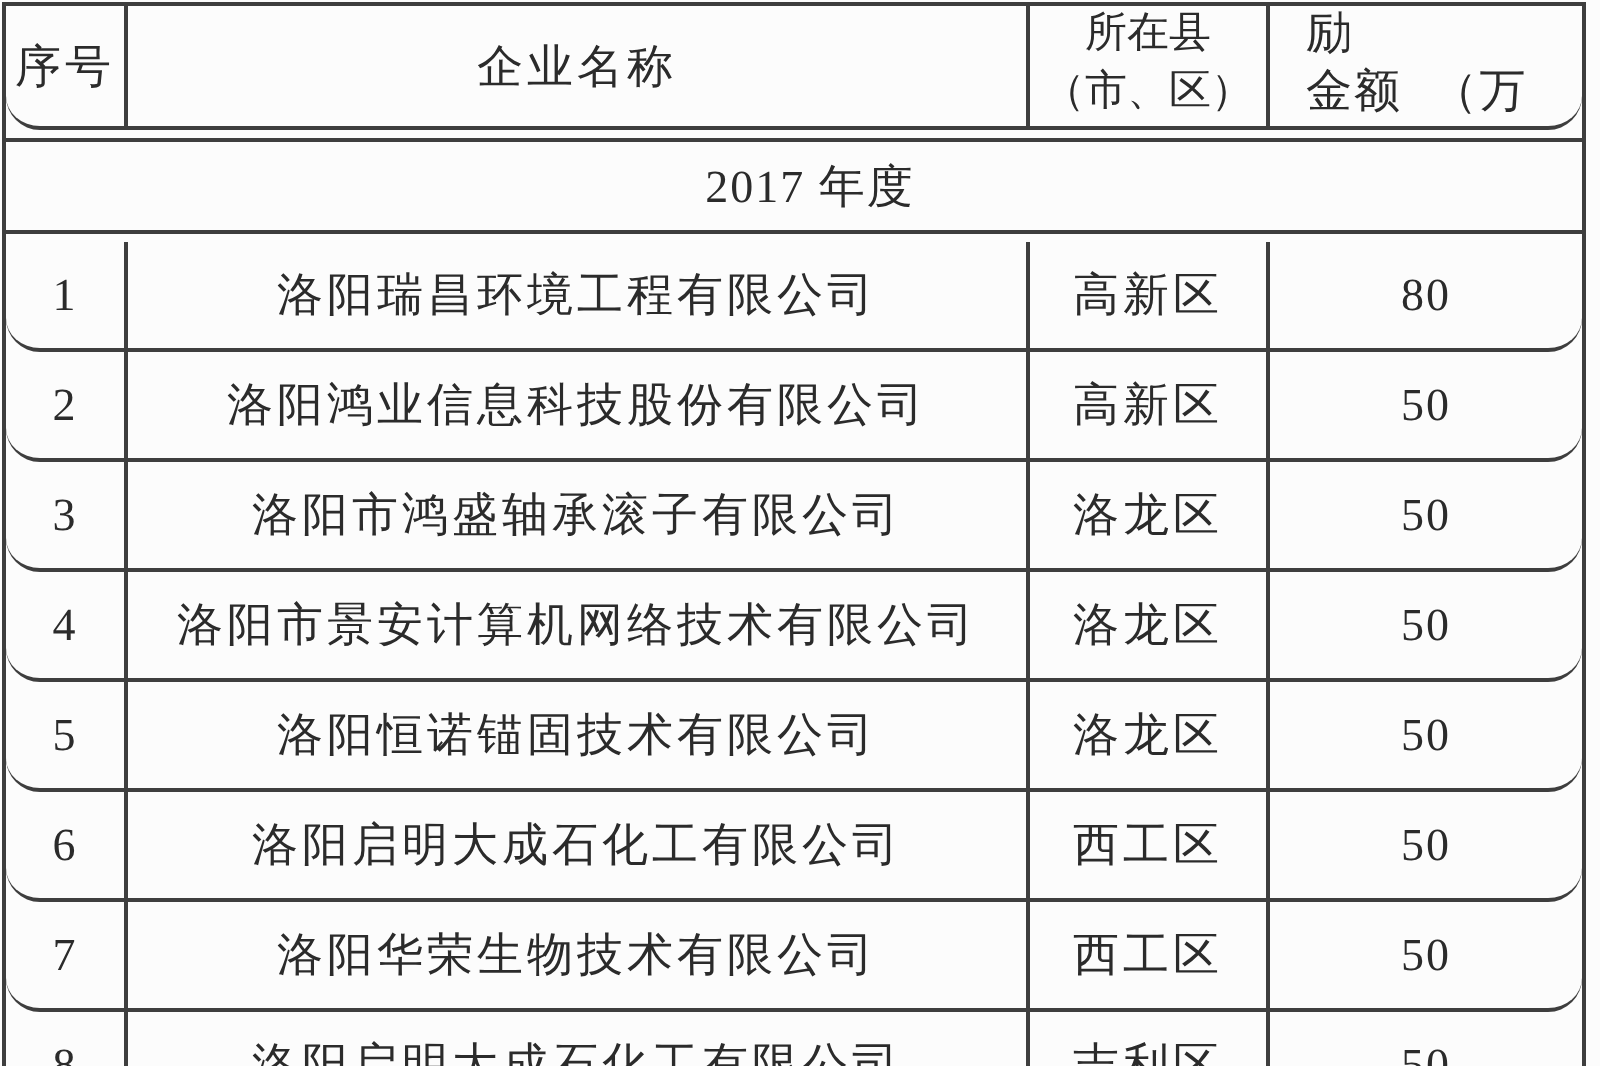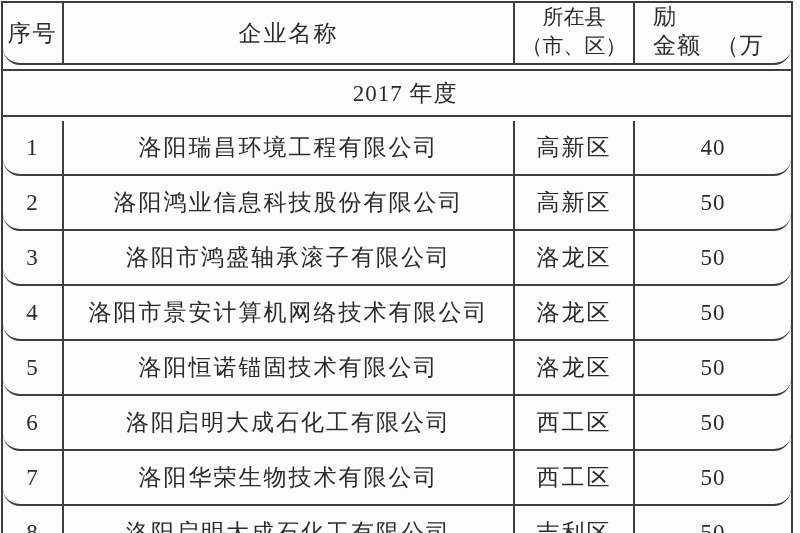--- a/index.html
+++ b/index.html
@@ -108,21 +108,21 @@
   </div>
 
   <div class="section-gap"></div>
 
   <div>
 
     <div class="row data-row">
       <div class="cell num">1</div>
       <div class="cell col-company">洛阳瑞昌环境工程有限公司</div>
       <div class="cell">高新区</div>
-      <div class="cell num">40</div>
+      <div class="cell num">80</div>
     </div>
 
     <div class="row data-row">
       <div class="cell num">2</div>
       <div class="cell col-company">洛阳鸿业信息科技股份有限公司</div>
       <div class="cell">高新区</div>
       <div class="cell num">50</div>
     </div>
 
     <div class="row data-row">

